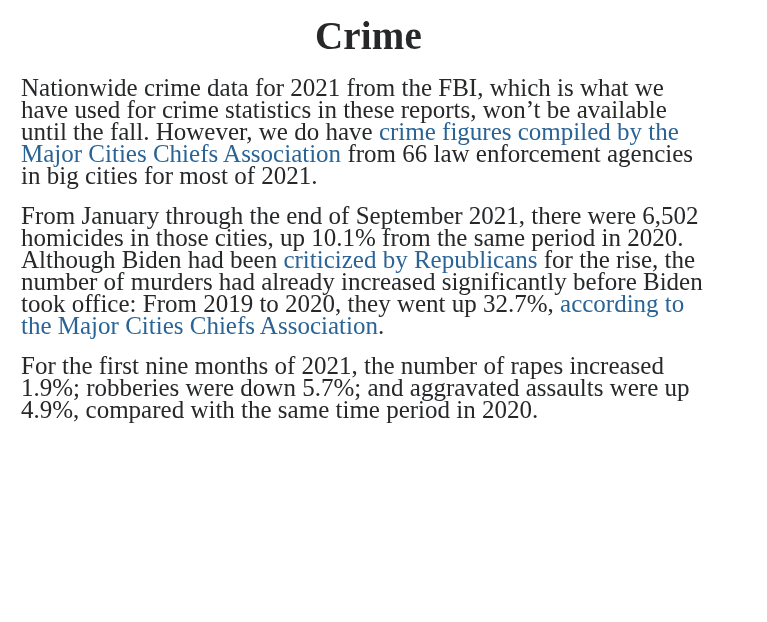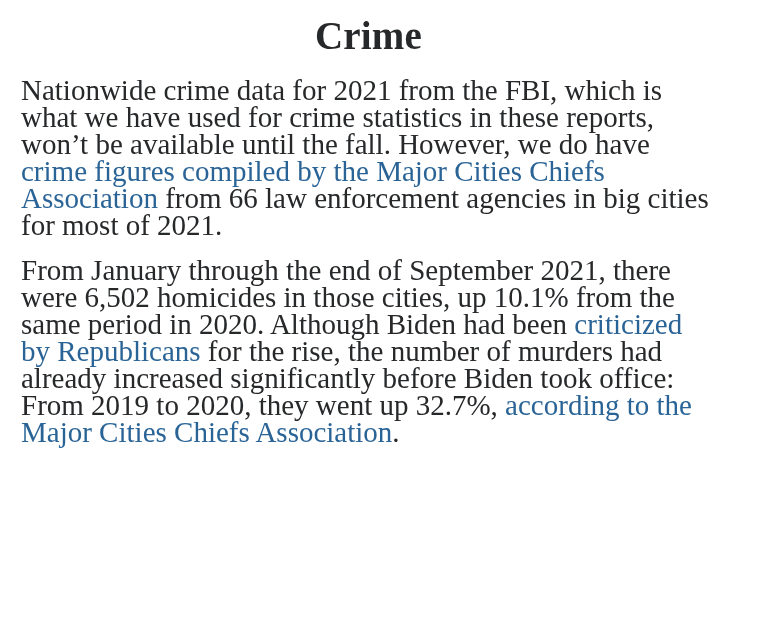--- a/index.html
+++ b/index.html
@@ -25,33 +25,34 @@
     margin:4px 0 14px 0;
     text-align:center;
     font-size:39px;
     line-height:1.35;
     font-weight:700;
     letter-spacing:0.2px;
     color:var(--text);
   }
   .para{
     margin:0 0 18px 0;
-    font-size:29px;
-    line-height:27px;
+    font-size:25px;
+    line-height:22px;
     letter-spacing:0px;
     color:var(--text);
   }
   .para a.link{
     color:var(--link);
     text-decoration:none;
     cursor:pointer;
   }
 </style>
 </head>
 <body>
 
 <div class="article">
   <h1 class="page-title">Crime</h1>
   <div id="paragraphs">
       <p class="para"><span>Nationwide crime data for 2021 from the FBI, which is what we have used for crime statistics in these reports, won’t be available until the fall. However, we do have </span><a class="link" href="#">crime figures compiled by the Major Cities Chiefs Association</a><span> from 66 law enforcement agencies in big cities for most of 2021.</span></p>
       <p class="para"><span>From January through the end of September 2021, there were 6,502 homicides in those cities, up 10.1% from the same period in 2020. Although Biden had been </span><a class="link" href="#">criticized by Republicans</a><span> for the rise, the number of murders had already increased significantly before Biden took office: From 2019 to 2020, they went up 32.7%, </span><a class="link" href="#">according to the Major Cities Chiefs Association</a><span>.</span></p>
+      <p class="para"><span>For the first nine months of 2021, the number of rapes increased 1.9%; robberies were down 5.7%; and aggravated assaults were up 4.9%, compared with the same time period in 2020.</span></p>
     </div>
 </div>
 
 </body></html>

